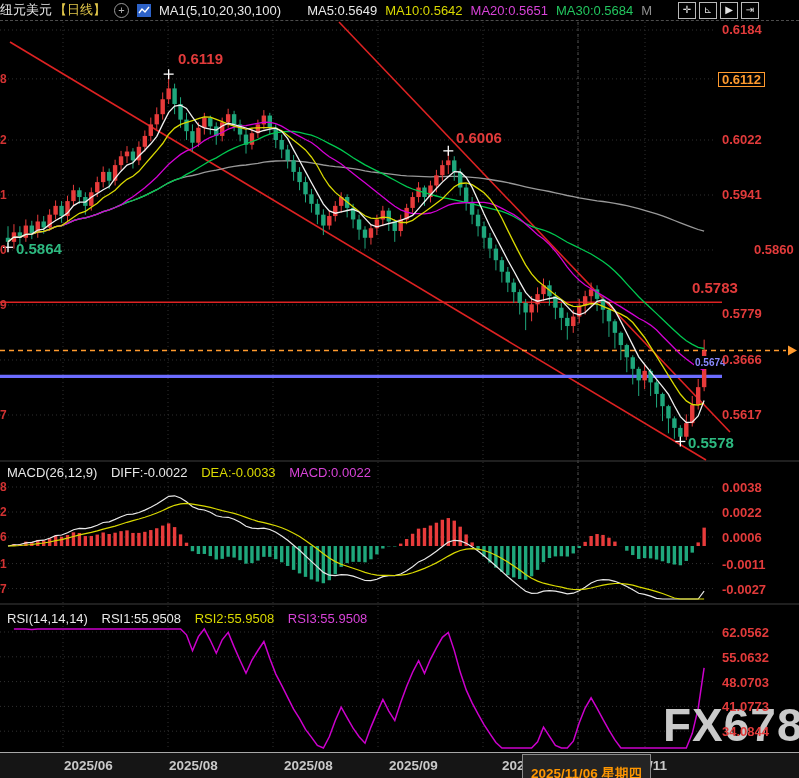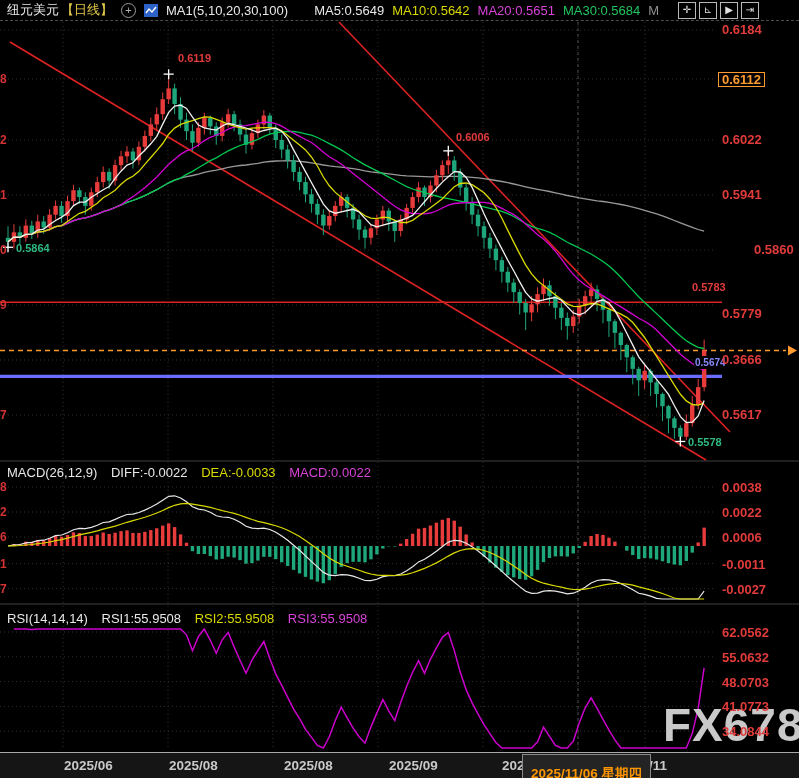--- a/index.html
+++ b/index.html
@@ -1,32 +1,32 @@
 <!DOCTYPE html>
 <html><head>
 <meta charset="utf-8">
 <style>
   html,body{margin:0;padding:0;background:#000;}
   #app{position:relative;width:799px;height:778px;background:#000;overflow:hidden;
        font-family:"Liberation Sans",sans-serif;}
   #cv{position:absolute;left:0;top:0;z-index:1;}
   .hdr{position:absolute;left:0;top:0;width:100%;height:21px;display:flex;align-items:center;
-       gap:8px;padding-left:7px;font-size:13px;z-index:6;background:#000;
+       gap:8px;padding-left:0;font-size:13px;z-index:6;background:#000;
        border-bottom:1px dashed #4d4d4d;box-sizing:border-box;white-space:nowrap;}
   .wht{color:#e8e8e8}.yel{color:#d9d900}.mag{color:#d843d8}.grn2{color:#22c55e}.gry{color:#8f8f8f}
   .red{color:#e23b3b}.grn{color:#2db980}.blu{color:#8a8aff}
   .perN{color:#e3c84a}
   .tools{position:absolute;top:2px;left:678px;display:flex;gap:3px;z-index:7;}
   .tool{width:16px;height:15px;border:1px solid #b9b9b9;color:#e0e0e0;font-size:10px;
         line-height:14px;text-align:center;cursor:pointer;background:#000;}
   .cplus{display:inline-block;width:13px;height:13px;border:1px solid #9a9a9a;border-radius:50%;
         color:#b5b5b5;font-size:11px;line-height:12px;text-align:center;}
   .cicon{display:inline-block;width:14px;height:13px;background:#2d62c8;position:relative;}
   .cicon svg{position:absolute;left:0;top:0;}
-  .lbl{position:absolute;font-size:11px;font-weight:700;z-index:4;line-height:13px;}
+  .lbl{position:absolute;font-size:15px;font-weight:700;z-index:4;line-height:13px;}
   .axr{position:absolute;left:722px;font-size:13px;font-weight:700;color:#e23b3b;z-index:4;line-height:13px;}
   .boxed{border:1px solid #ff9a2e;color:#ff9a2e;padding:0 3px;background:#000;margin-left:-4px;}
   .ldig{position:absolute;left:0;font-size:12px;font-weight:700;color:#d23232;z-index:4;line-height:12px;}
   .ihdr{position:absolute;left:7px;font-size:13px;z-index:5;white-space:nowrap;}
   .ihdr span{margin-right:10px;}
   .taxis{position:absolute;left:0;top:752px;width:799px;height:26px;background:#151515;
          border-top:1px solid #a8a8a8;z-index:5;box-sizing:border-box;}
   .tlab{position:absolute;top:5px;font-size:13.5px;font-weight:700;color:#c9c9c9;white-space:nowrap;}
   .datebox{position:absolute;left:522px;top:1px;height:21px;line-height:21px;padding:8px 8px;
          background:#242424;border:1px solid #8a8a8a;color:#ff9600;font-size:13.5px;

